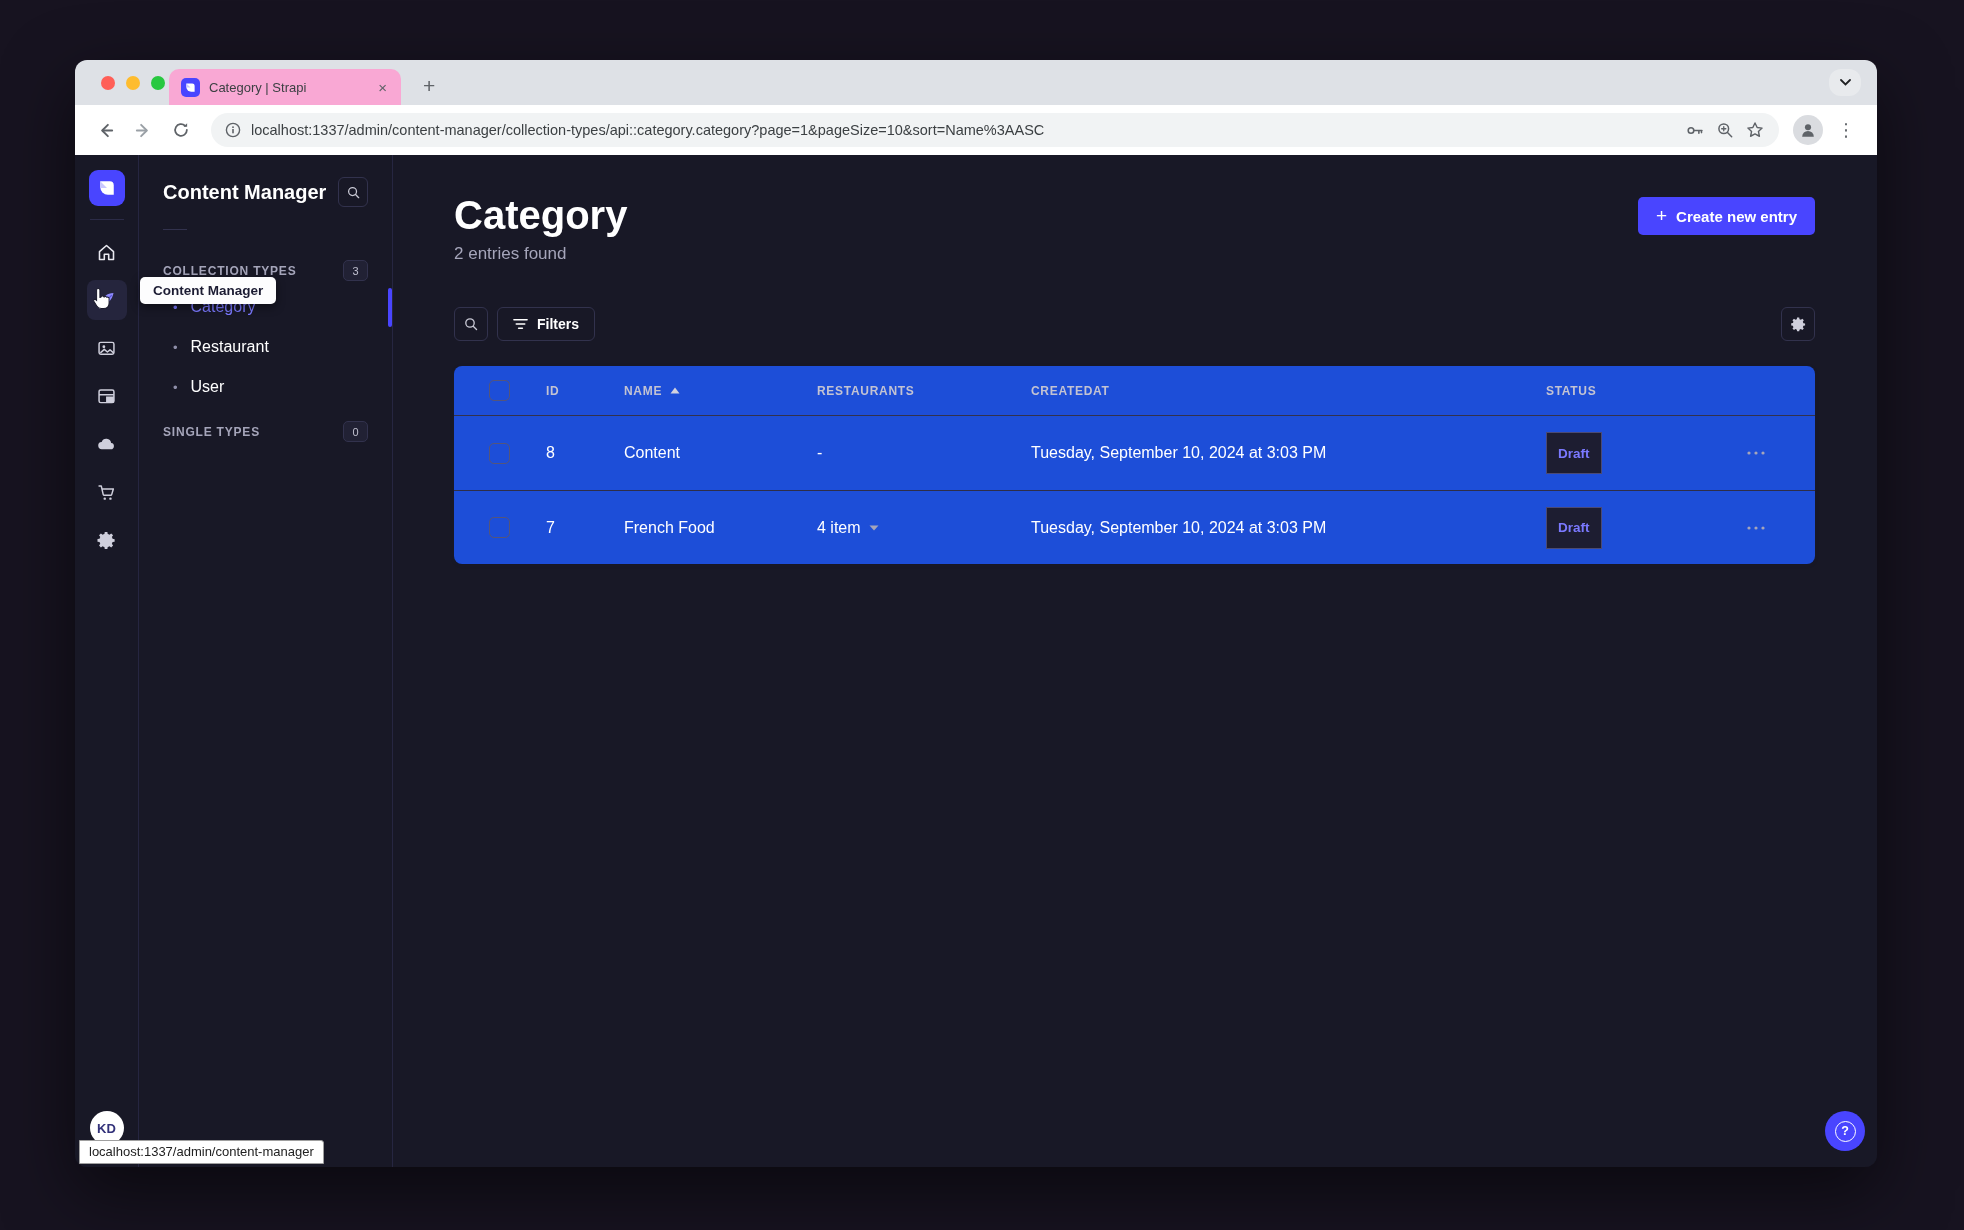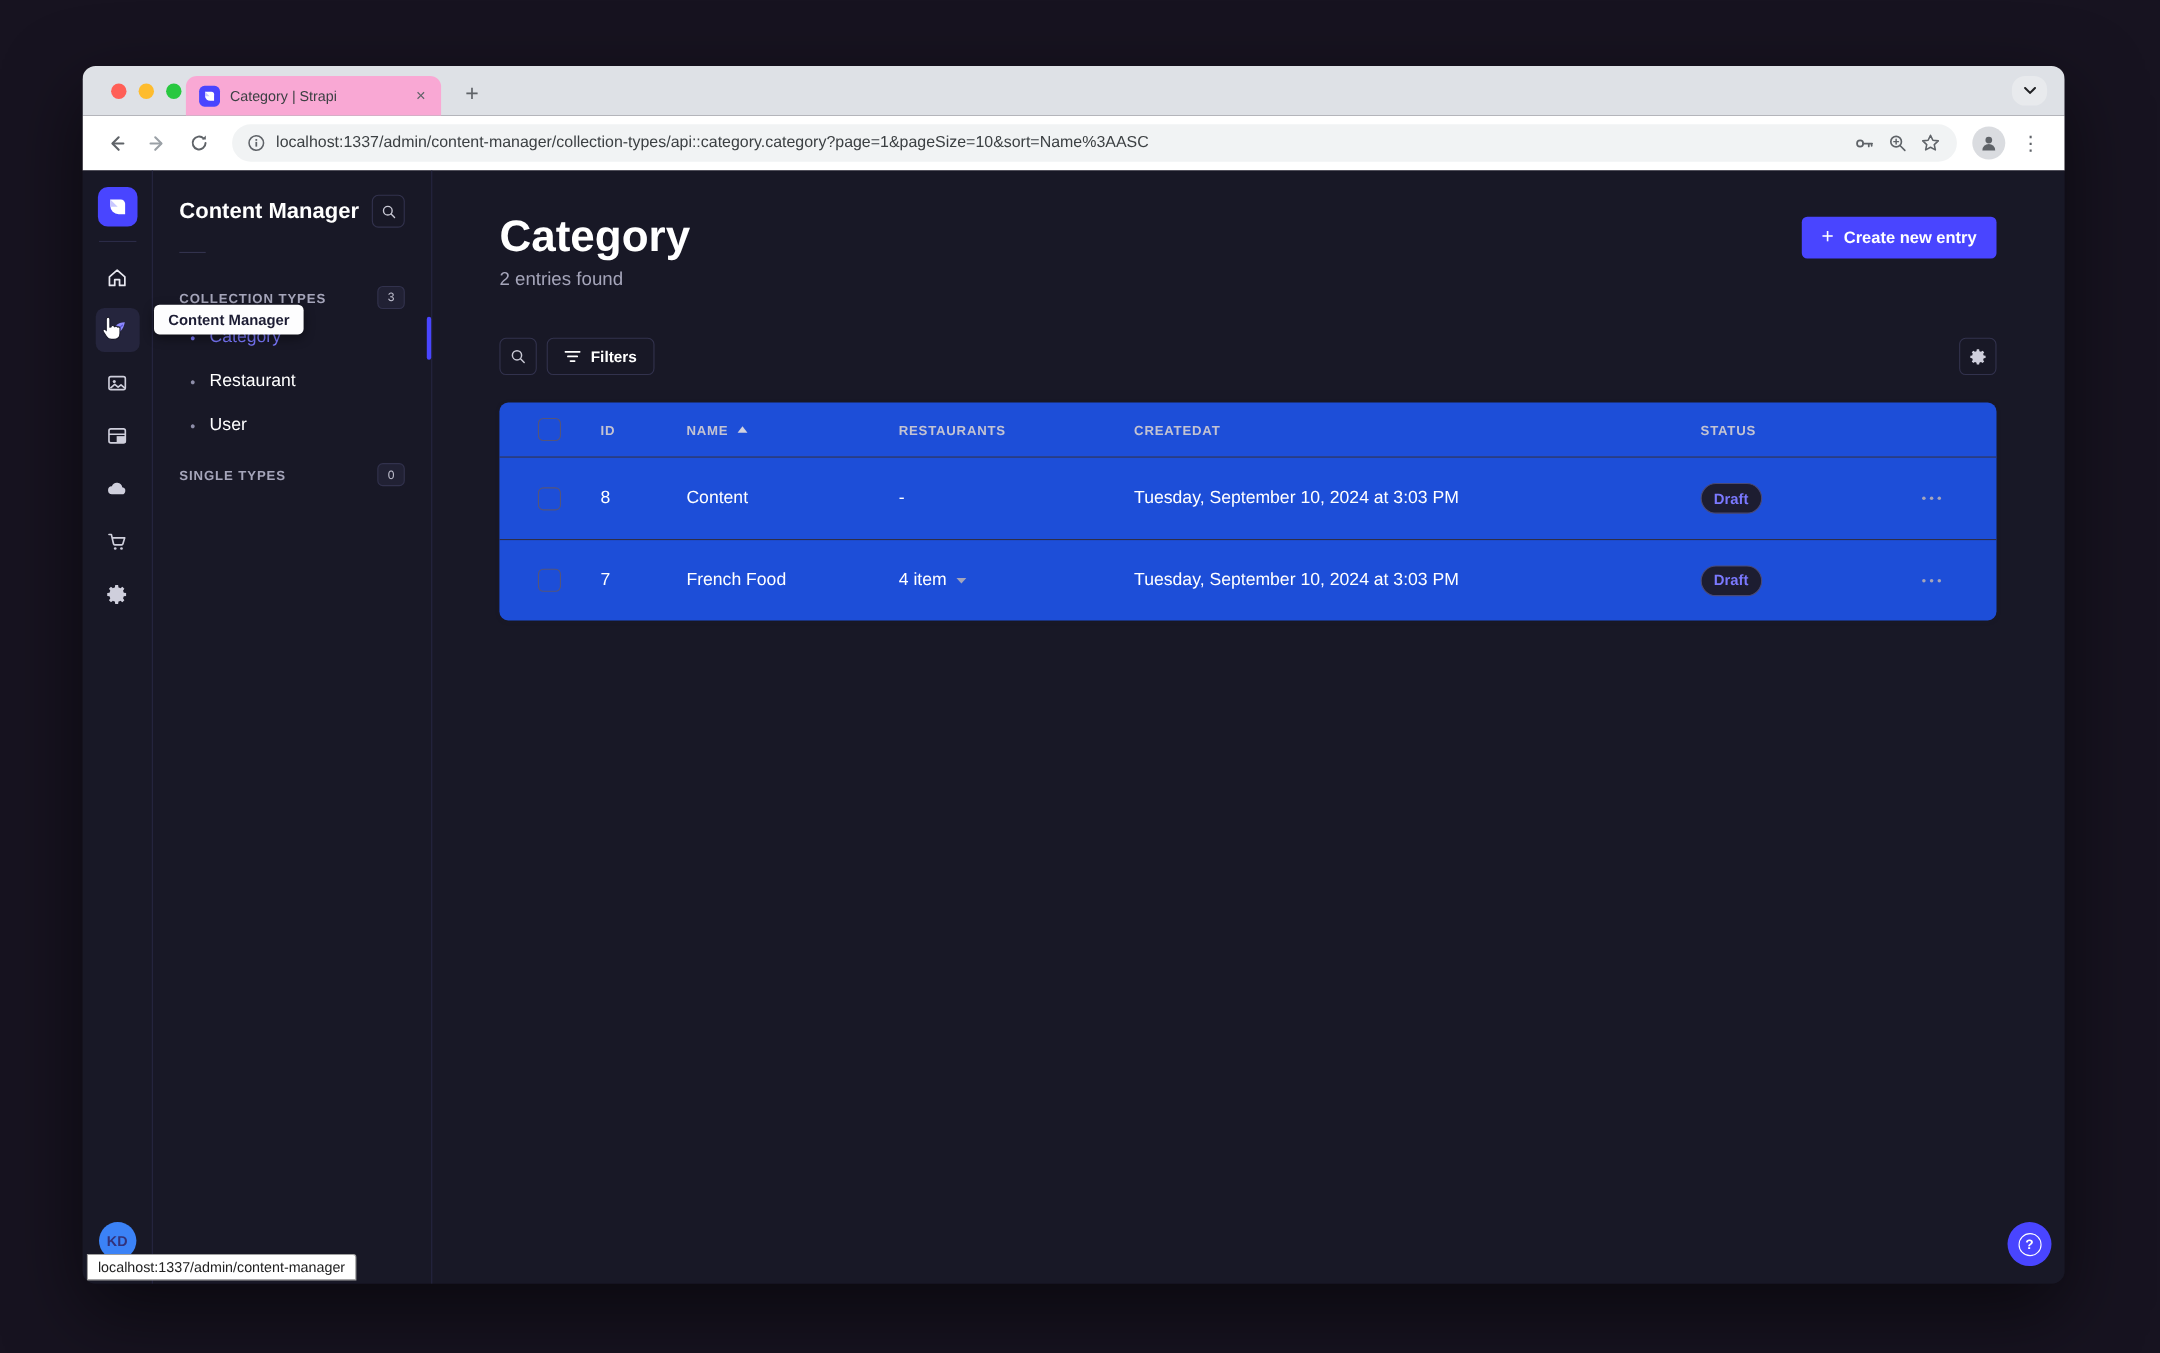--- a/index.html
+++ b/index.html
@@ -44,21 +44,21 @@
   .app { flex:1; background:#181826; display:flex; position:relative; min-height:0; }
   .rail { width:64px; flex:none; border-right:1px solid #262641; display:flex; flex-direction:column; align-items:center; position:relative; }
   .logo { margin-top:15px; width:36px; height:36px; border-radius:9px; background:#4945ff; display:flex; align-items:center; justify-content:center; }
   .logo svg { width:18px; height:18px; }
   .rail-divider { width:34px; height:1px; background:#2b2b47; margin:13px 0 8px; }
   .rail-btn { width:40px; height:40px; margin:4px 0; border-radius:8px; display:flex; align-items:center; justify-content:center; }
   .rail-btn.active { background:#25253d; }
   .rail-btn svg { width:21px; height:21px; }
   .rail-spacer { flex:1; }
   .rail-avatar {
-    margin-bottom:22px; width:34px; height:34px; border-radius:50%; background:#3b82f6;
+    margin-bottom:22px; width:34px; height:34px; border-radius:50%; background:#ffffff;
     color:#33327a; font-size:13px; font-weight:bold; display:flex; align-items:center; justify-content:center;
   }
   .subnav { width:254px; flex:none; border-right:1px solid #262641; padding:22px 24px 0; position:relative; }
   .subnav-title-row { display:flex; align-items:center; justify-content:space-between; }
   .subnav-title { font-size:20px; font-weight:bold; color:#ffffff; }
   .subnav-search-btn { width:30px; height:30px; border:1px solid #32324d; border-radius:6px; display:flex; align-items:center; justify-content:center; }
   .subnav-divider { width:24px; height:1px; background:#32324d; margin-top:22px; }
   .section-head { margin-top:30px; display:flex; align-items:center; justify-content:space-between; }
   .section-label { font-size:12px; font-weight:bold; letter-spacing:.8px; color:#a5a5ba; }
   .section-badge {
@@ -110,22 +110,22 @@
   
   .table { margin-top:25px; background:#1d4ed8; border-radius:8px; box-shadow:0 1px 4px rgba(33,33,52,.1); }
   .trow { display:grid; grid-template-columns:92px 78px 193px 214px 515px 201px 1fr; align-items:center; }
   .trow.head { height:50px; border-bottom:1px solid #32324d; }
   .trow.body { height:74px; }
   .trow.body + .trow.body { border-top:1px solid #2e2e48; }
   .th { font-size:12px; font-weight:bold; letter-spacing:.7px; color:#c3c3d2; display:flex; align-items:center; gap:8px; }
   .td { font-size:16px; color:#ffffff; display:flex; align-items:center; gap:8px; }
   .checkbox { margin-left:35px; width:21px; height:21px; border:1px solid #55557a; border-radius:5px; background:transparent; }
   .status-badge {
-    display:inline-flex; align-items:center; height:28px; padding:0 11px;
-    border:1px solid #4a4a75; border-radius:16px; background:#1d1d31;
+    display:inline-flex; align-items:center; height:42px; padding:0 11px;
+    border:1px solid #4a4a75; border-radius:0; background:#1d1d31;
     color:#7b79ff; font-size:13.5px; font-weight:bold;
   }
   .row-dots { color:#a5a5ba; display:flex; align-items:center; }
   svg { display:block; }
 </style>
 </head>
 <body>
 
 <div class="window">
 

